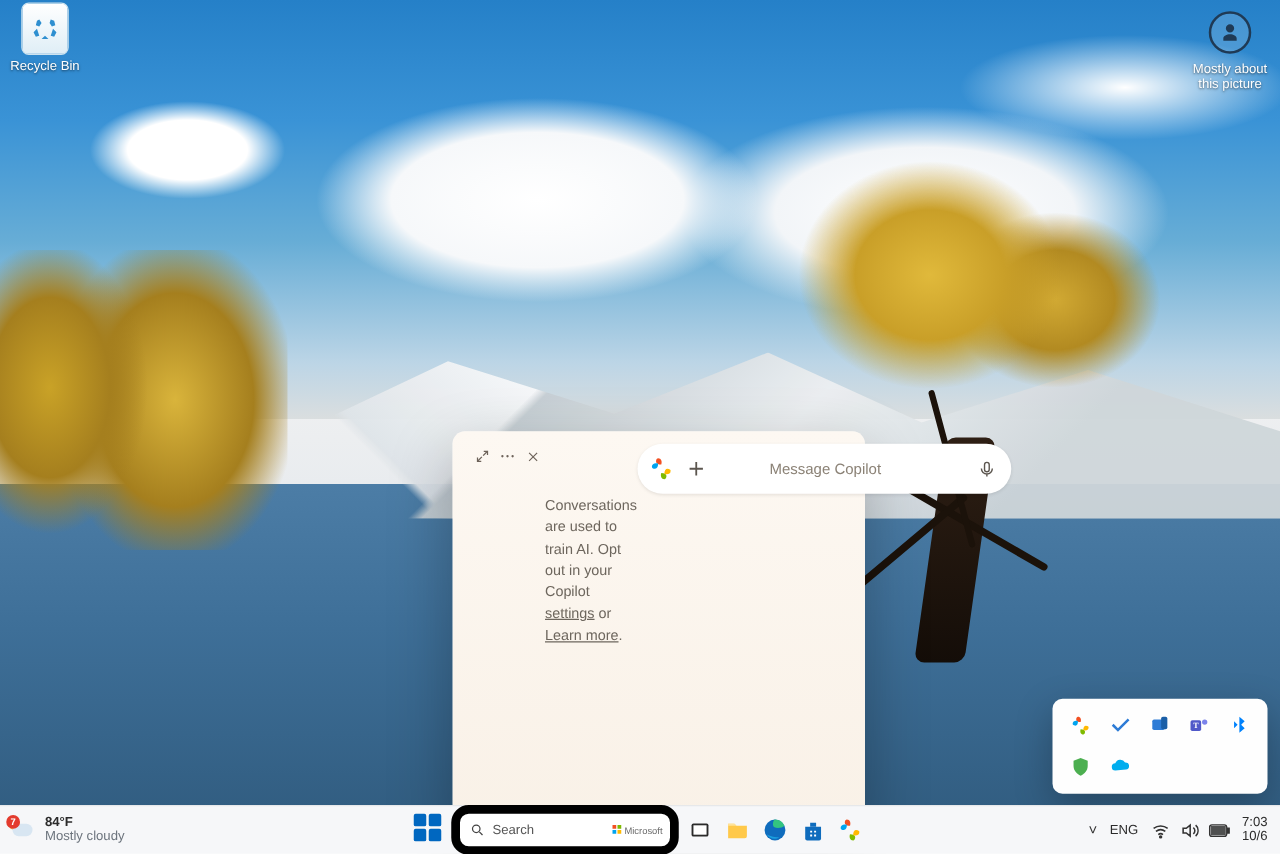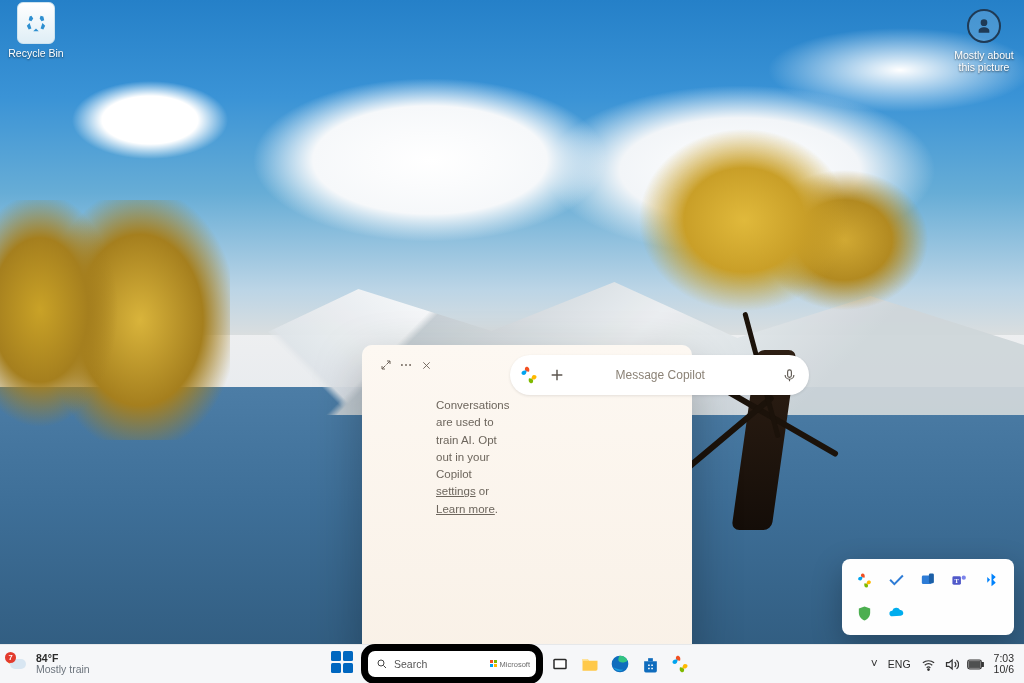--- a/index.html
+++ b/index.html
@@ -231,21 +231,21 @@
 
 <div class="taskbar">
   <div class="weather">
     <div class="wicon">
       <div class="sun"></div>
         <div class="cloud"></div>
       <div class="badge">7</div>
     </div>
     <div class="txt">
       <div style="font-weight:600">84°F</div>
-      <div class="line2">Mostly train</div>
+      <div class="line2">Mostly cloudy</div>
     </div>
   </div>
 
   <div class="center">
     <div class="tbicon">
         <div class="start">
           <div></div>
           <div></div>
           <div></div>
           <div></div>

